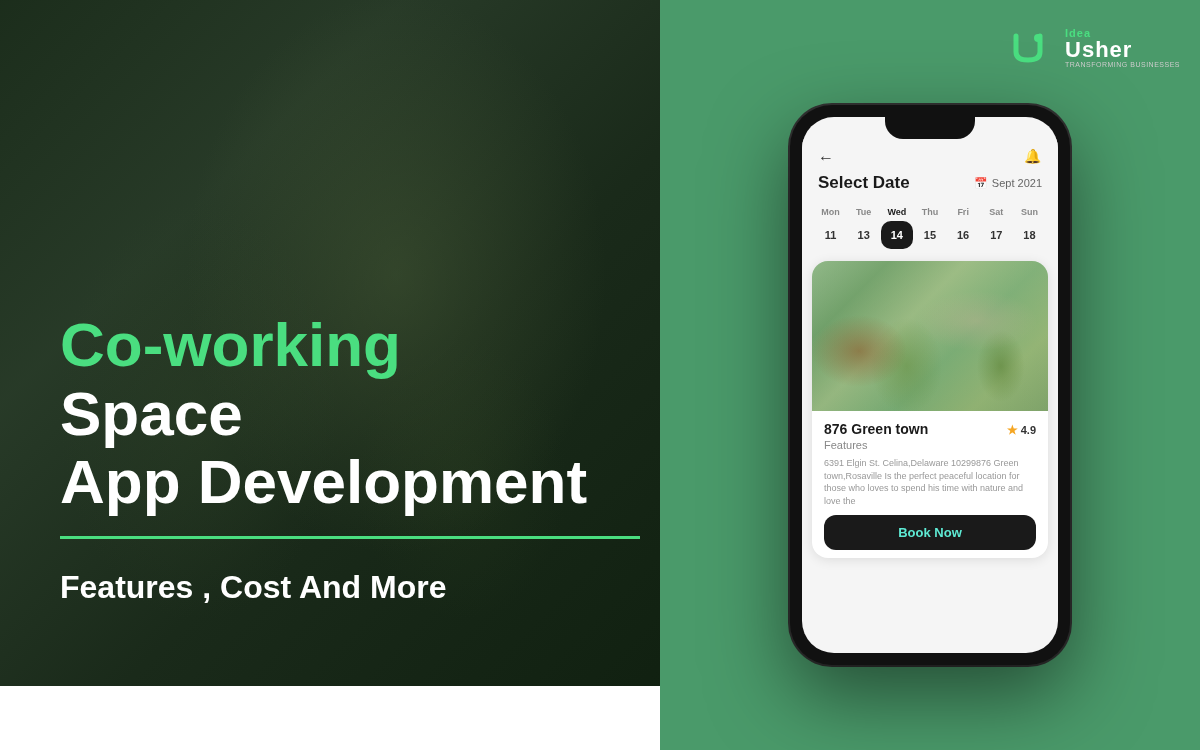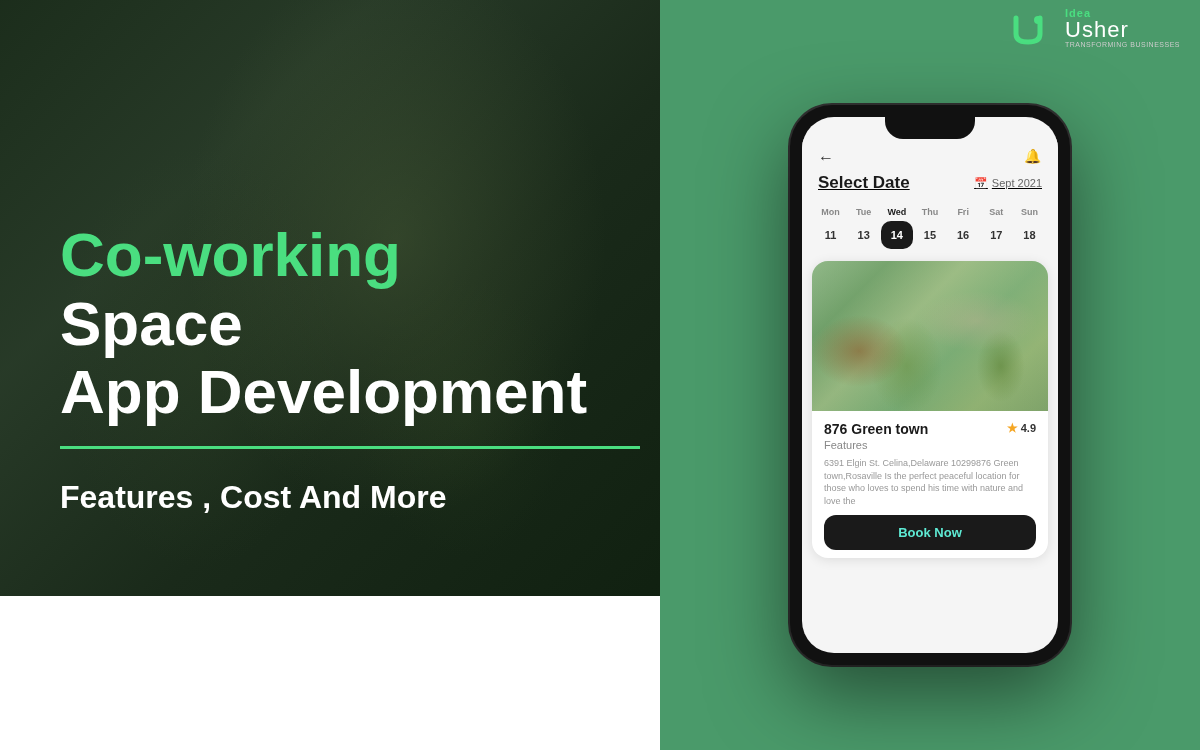--- a/index.html
+++ b/index.html
@@ -8,21 +8,21 @@
       height: 750px;
       overflow: hidden;
       font-family: 'Arial', sans-serif;
       display: flex;
       position: relative;
     }
 
     
     .left-panel {
       width: 660px;
-      height: 596px;
+      height: 686px;
       position: relative;
       background: #1a2a1a;
       overflow: hidden;
       flex-shrink: 0;
     }
 
     .left-bg {
       position: absolute;
       inset: 0;
       background: linear-gradient(135deg, #1c2e1c 0%, #2a3d2a 30%, #1a2a1a 60%, #0f1f0f 100%);
@@ -78,43 +78,43 @@
       background: #4a9a6a;
       position: relative;
       display: flex;
       align-items: center;
       justify-content: center;
     }
 
     
     .logo {
       position: absolute;
-      top: 8px;
+      top: 28px;
       right: 20px;
       display: flex;
-      align-items: flex-end;
+      align-items: center;
       gap: 19px;
     }
 
     .logo-text-area {
       display: flex;
       flex-direction: column;
       line-height: 1;
     }
 
     .logo-idea {
       font-size: 11px;
       font-weight: 700;
       color: #4ade80;
       letter-spacing: 1px;
     }
 
     .logo-usher {
       font-size: 22px;
-      font-weight: 400;
+      font-weight: 700;
       color: #ffffff;
       letter-spacing: 1px;
     }
 
     .logo-tagline {
       font-size: 7px;
       color: #cccccc;
       letter-spacing: 0.5px;
     }
 
@@ -164,21 +164,20 @@
       color: #333;
     }
 
     
     .phone-date-section {
       background: #f5f5f5;
       padding: 4px 16px 10px;
       display: flex;
       align-items: center;
       justify-content: space-between;
-      text-decoration: underline;
     }
 
     .select-date-label {
       font-size: 17px;
       font-weight: 800;
       color: #1a1a1a;
     }
 
     .date-month-badge {
       font-size: 11px;
@@ -271,21 +270,21 @@
         linear-gradient(180deg, rgba(150,180,120,0.3) 0%, rgba(100,140,80,0.2) 100%);
     }
 
     .property-info {
       padding: 10px 12px 8px;
     }
 
     .property-name-row {
       display: flex;
       justify-content: space-between;
-      align-items: flex-start;
+      align-items: flex-end;
       margin-bottom: 2px;
     }
 
     .property-name {
       font-size: 14px;
       font-weight: 800;
       color: #1a1a1a;
     }
 
     .property-rating {

